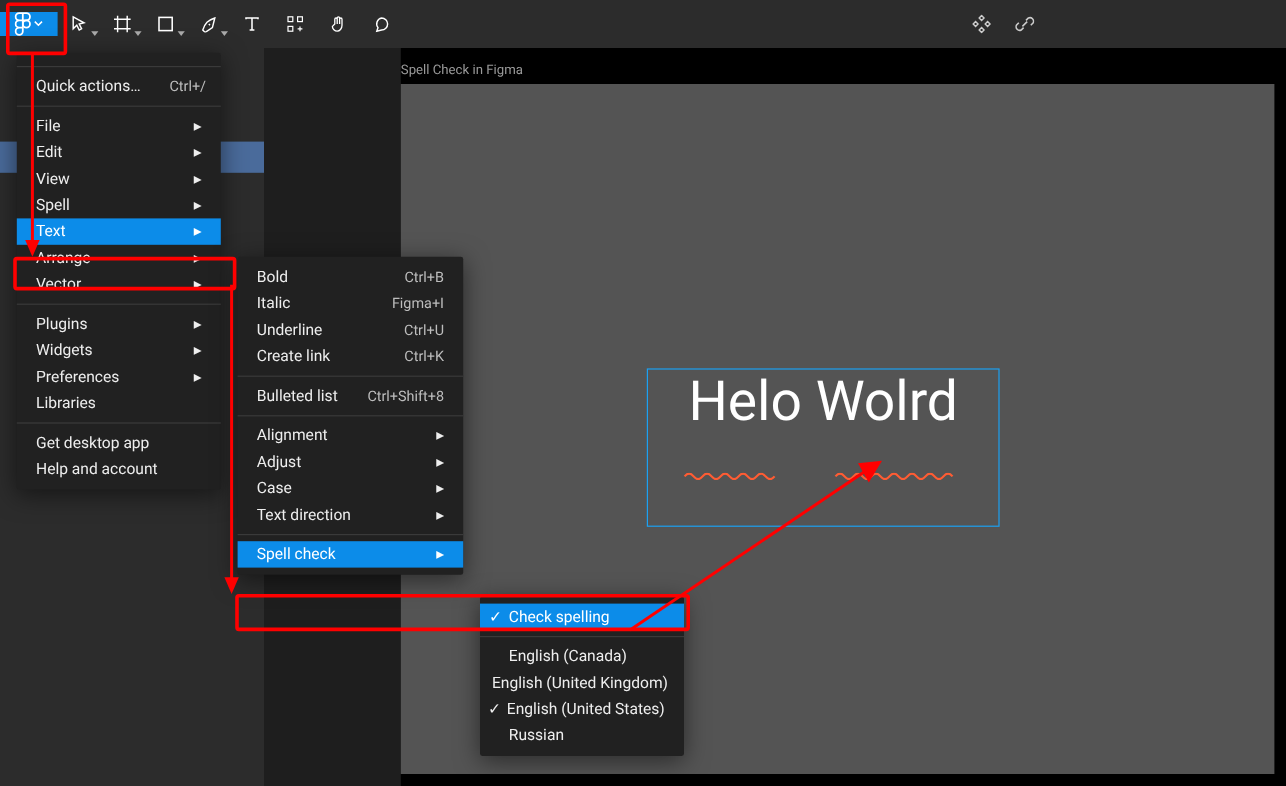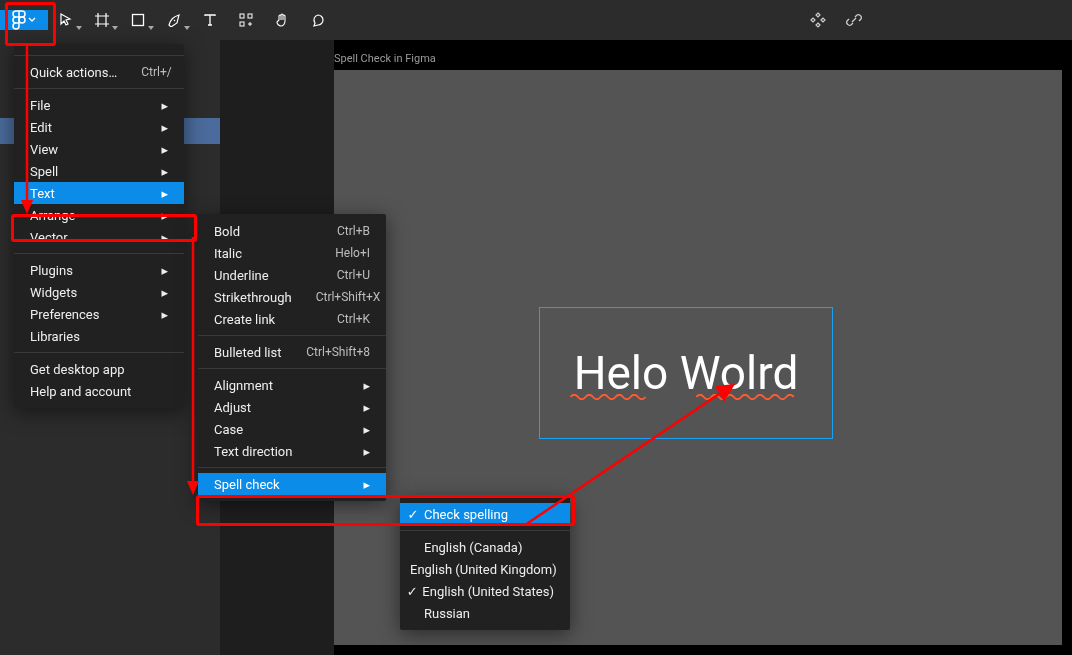--- a/index.html
+++ b/index.html
@@ -8,21 +8,21 @@
   .tool-btn svg{display:block}
   .logo-btn{width:48px;background:#0c8ce9;display:flex;align-items:center;justify-content:center}
   .logo-btn .chev{margin-left:2px}
   .caret{position:absolute;right:2px;bottom:10px;width:0;height:0;border-left:3px solid transparent;border-right:3px solid transparent;border-top:4px solid #aaa}
   .toolbar-spacer{flex:1}
   .tab-area{position:absolute;top:40px;left:0;width:220px;height:615px;background:#2c2c2c}
   .tab-row{position:absolute;top:118px;left:0;width:220px;height:26px;background:#4a6b9b;z-index:4}
   .canvas{position:absolute;left:334px;top:40px;right:0;bottom:0;background:#000000}
   .canvas-work{position:absolute;left:0;top:30px;right:10px;bottom:10px;background:#545454}
   .frame-label{position:absolute;left:0;top:12px;color:#9a9a9a;font-size:11px}
-  .text-node{position:absolute;left:205px;top:237px;width:292px;height:130px;border:1px solid #1ba1f2;background:transparent;display:flex;align-items:center;justify-content:center}
+  .text-node{position:absolute;left:205px;top:237px;width:292px;height:130px;border:1px solid #1ba1f2;background:transparent;display:flex;align-items:flex-start;justify-content:center}
   .text-node span{font-size:46px;color:#fff;letter-spacing:0px}
   .squiggle{position:absolute;height:6px;background:none}
   .menu{position:absolute;background:#212121;border-radius:2px;box-shadow:0 4px 20px rgba(0,0,0,.5);padding:6px 0;z-index:30}
   .menu-item{height:22px;padding:0 16px;display:flex;align-items:center;justify-content:space-between;color:#eee;white-space:nowrap;cursor:default}
   .menu-item .lbl{flex:1}
   .menu-item .sc{color:#bdbdbd;margin-left:24px;font-size:12px}
   .menu-item .arrow{margin-left:24px}
   .menu-item.hl{background:#0c8ce9;color:#ffffff}
   .menu-sep{height:1px;background:#3a3a3a;margin:5px 0}
   #menu1{left:14px;top:44px;width:170px}
@@ -190,29 +190,25 @@
     </div>
 </div>
 
 <div id="menu2" class="menu">
   <div class="menu-item">
       <span class="lbl">Bold</span>
       <span class="sc">Ctrl+B</span>
     </div>
   <div class="menu-item">
       <span class="lbl">Italic</span>
-      <span class="sc">Helo+I</span>
+      <span class="sc">Figma+I</span>
     </div>
   <div class="menu-item">
       <span class="lbl">Underline</span>
       <span class="sc">Ctrl+U</span>
-    </div>
-  <div class="menu-item">
-      <span class="lbl">Strikethrough</span>
-      <span class="sc">Ctrl+Shift+X</span>
     </div>
   <div class="menu-item">
       <span class="lbl">Create link</span>
       <span class="sc">Ctrl+K</span>
     </div>
   <div class="menu-sep"></div>
   <div class="menu-item">
       <span class="lbl">Bulleted list</span>
       <span class="sc">Ctrl+Shift+8</span>
     </div>

